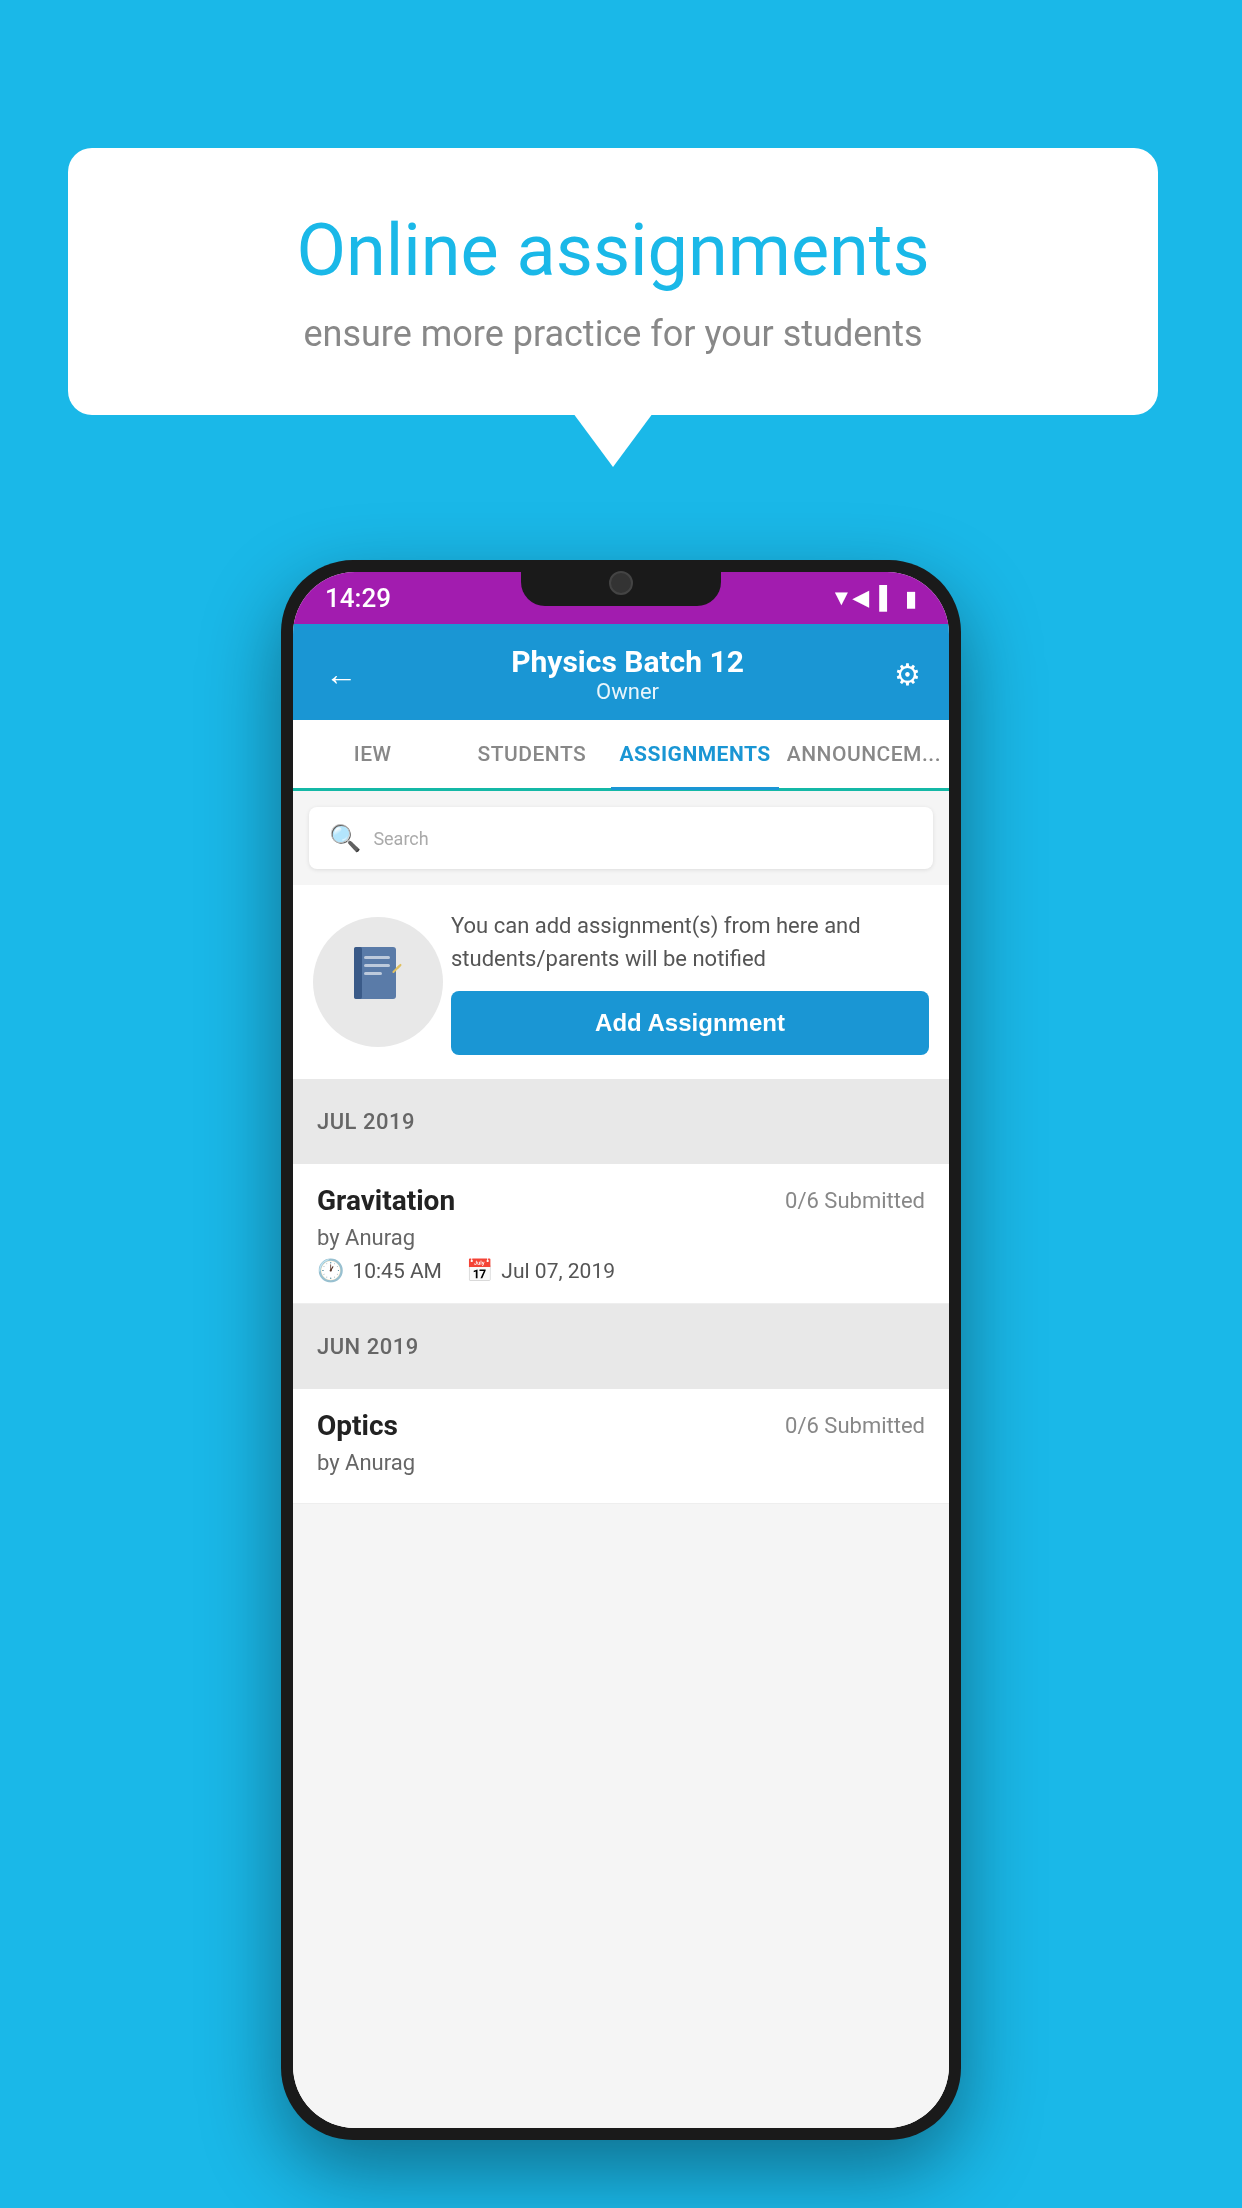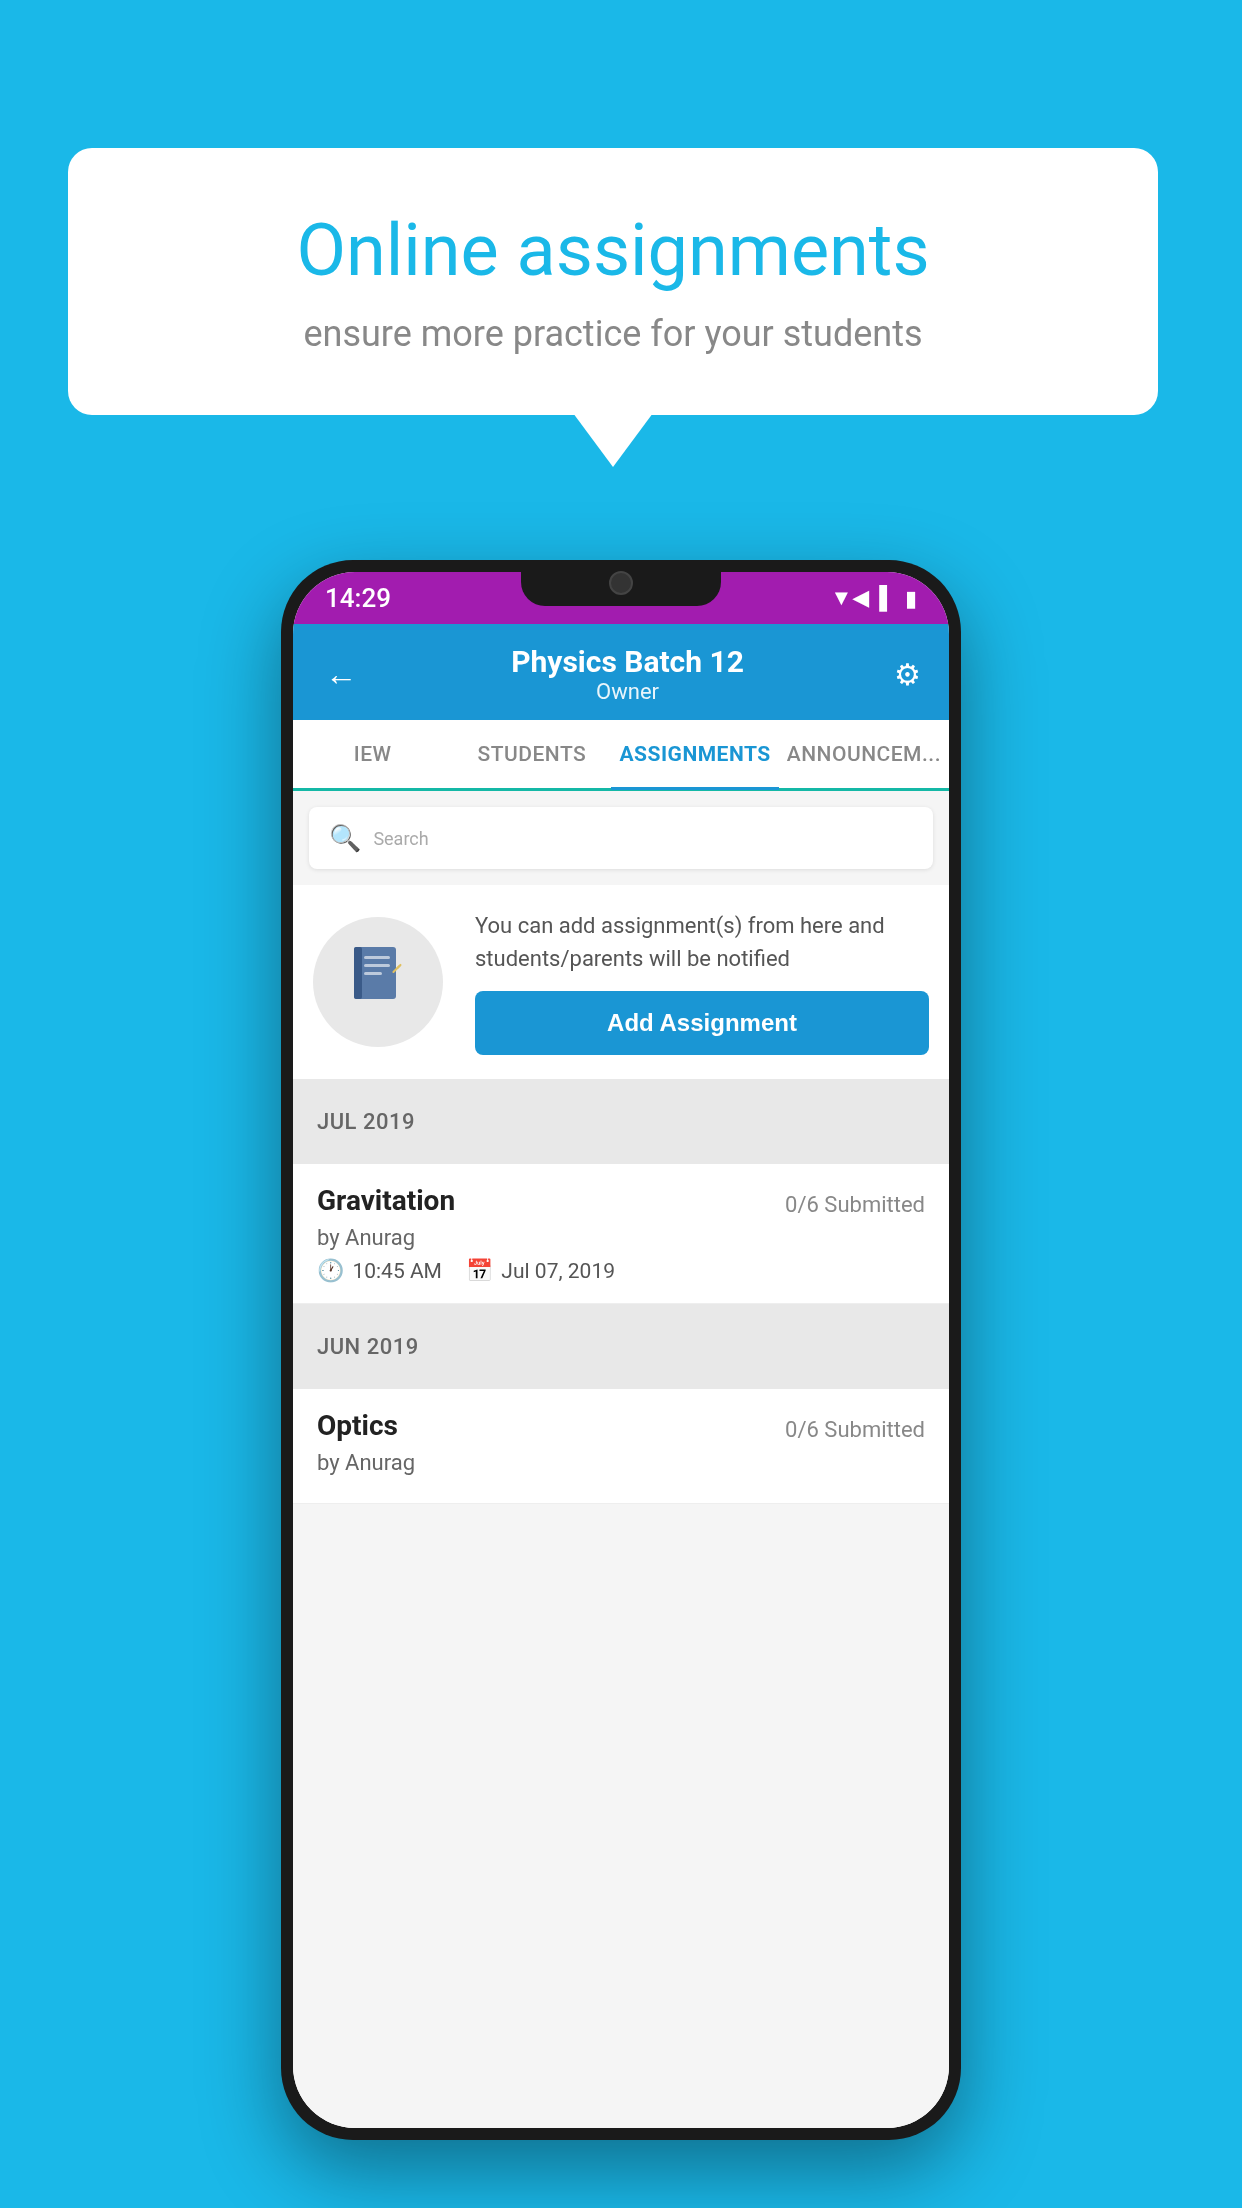--- a/index.html
+++ b/index.html
@@ -246,21 +246,21 @@
       font-size: 18px;
     }
 
     
     .add-assignment-promo {
       background: white;
       margin: 16px 0 0;
       padding: 24px 20px;
       display: flex;
       align-items: center;
-      gap: 32px;
+      gap: 8px;
     }
 
     .assignment-icon-circle {
       width: 130px;
       height: 130px;
       border-radius: 50%;
       background: #e8e8e8;
       display: flex;
       align-items: center;
       justify-content: center;
@@ -307,21 +307,21 @@
     
     .assignment-item {
       background: white;
       padding: 20px 24px;
       border-bottom: 1px solid #eee;
     }
 
     .assignment-row-top {
       display: flex;
       justify-content: space-between;
-      align-items: flex-end;
+      align-items: center;
       margin-bottom: 8px;
     }
 
     .assignment-name {
       font-size: 28px;
       font-weight: 700;
       color: #222;
     }
 
     .assignment-submitted {

